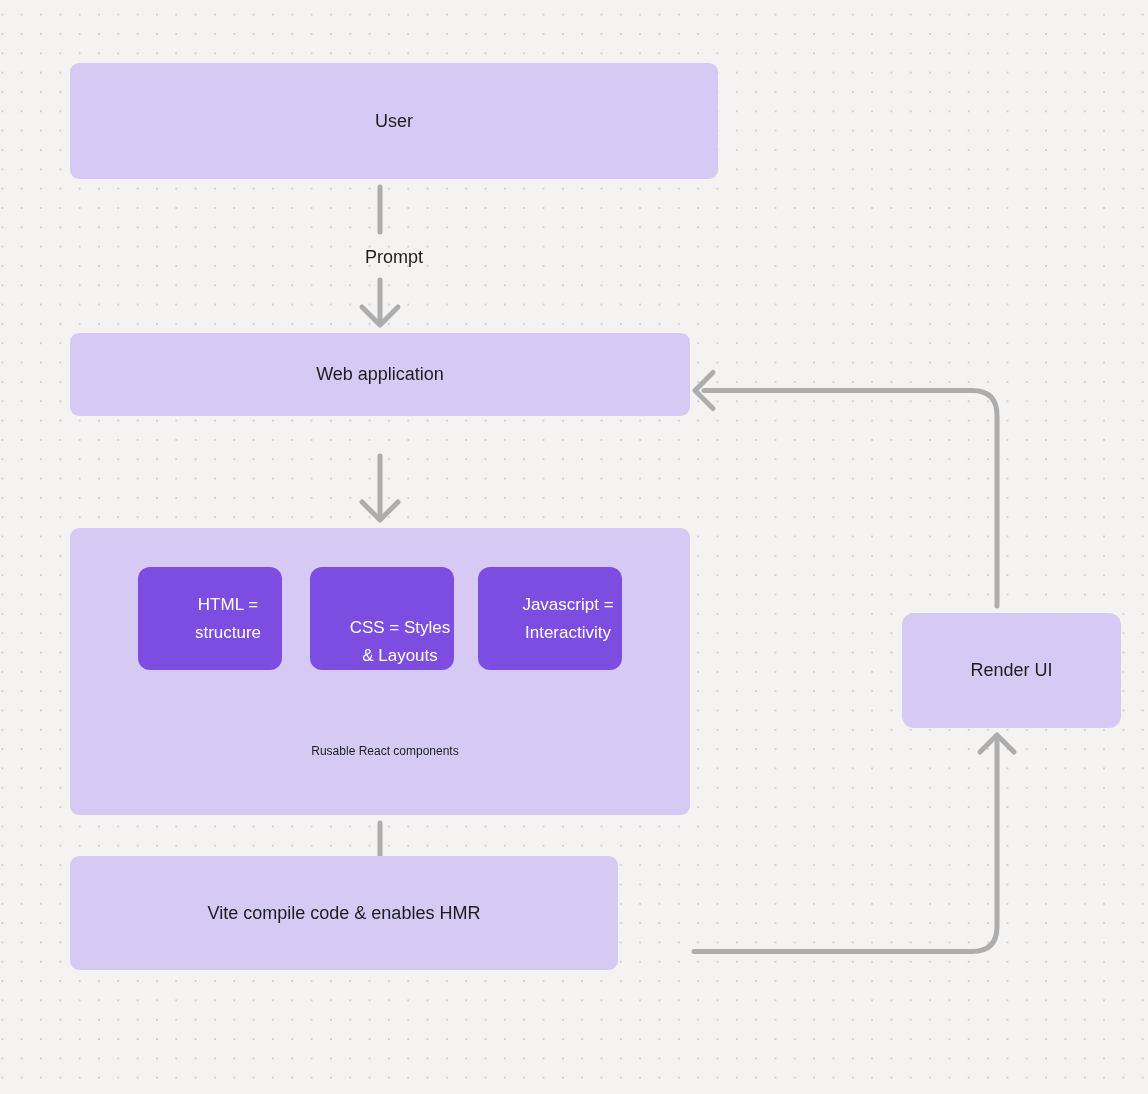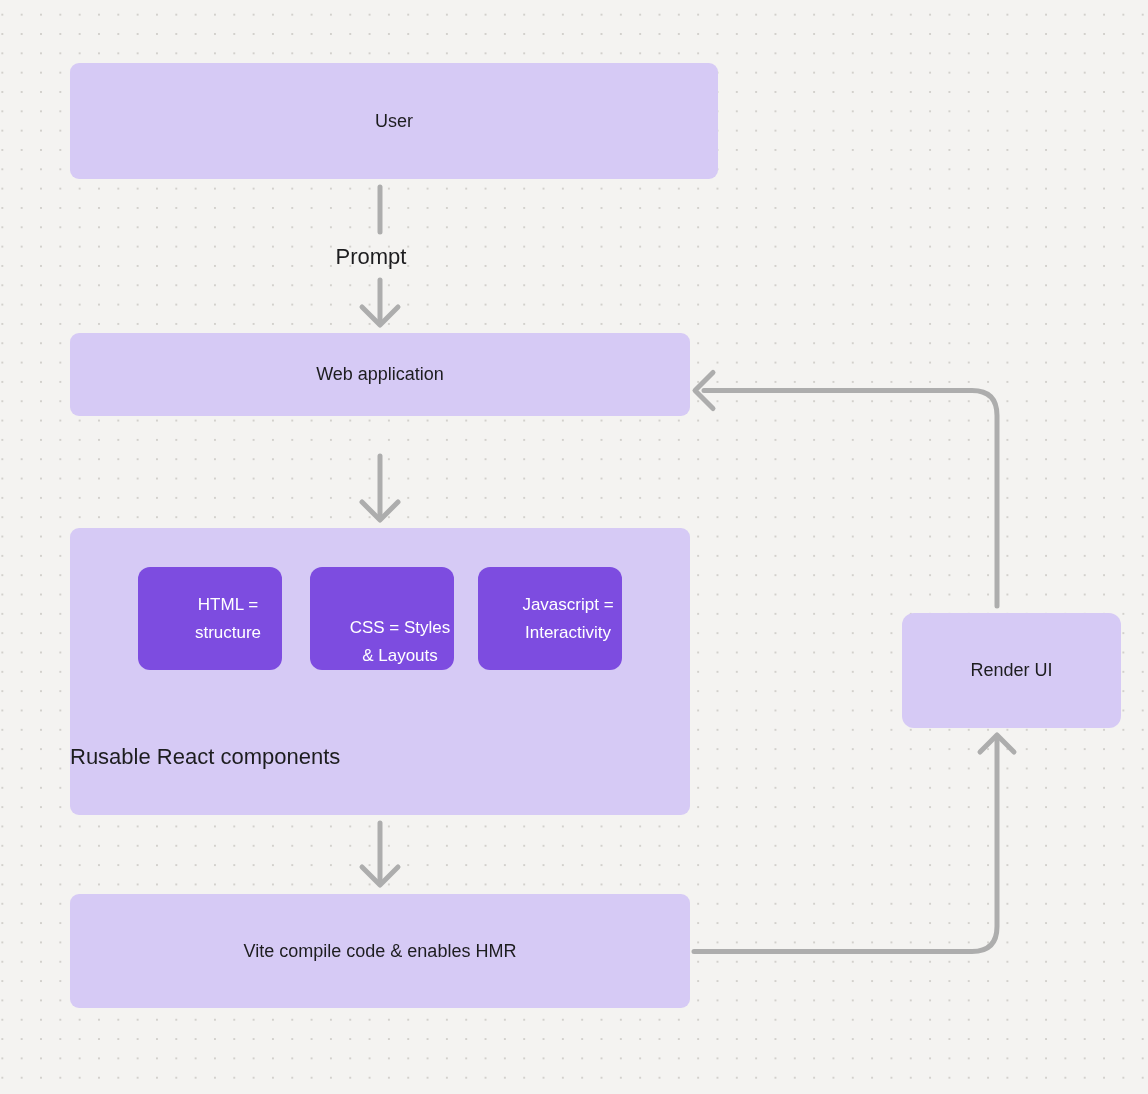--- a/index.html
+++ b/index.html
@@ -42,21 +42,21 @@
     background:var(--node-fill);
     border-radius:9px;
     display:flex;align-items:center;justify-content:center;
     font-size:18px;
     font-weight:500;
     color:var(--text);
     text-align:center;
   }
   .node-user{left:70px;top:63px;width:648px;height:116px;}
   .node-web-application{left:70px;top:333px;width:620px;height:83px;}
-  .node-vite{left:70px;top:894px;width:620px;height:114px;}
+  .node-vite{left:70px;top:856px;width:548px;height:114px;}
   .node-render-ui{left:902px;top:613px;width:219px;height:115px;border-radius:12px;}
   .group{
     position:absolute;
     left:70px;top:528px;width:620px;height:287px;
     background:var(--node-fill);
     border-radius:9px;
   }
   .chip{
     position:absolute;
     top:39px;width:144px;height:103px;
@@ -70,30 +70,31 @@
     line-height:28px;
     white-space:pre-line;
     padding-left:36px;
   }
   .chip-html{left:68px;}
   .chip-css{left:240px;align-items:flex-end;}
   .chip-javascript{left:408px;}
   .group-label{
     position:absolute;
     left:0;top:216px;width:100%;
-    text-align:left;
-    font-size:22px;
+    text-align:center;
+    font-size:12px;
     font-weight:500;
     color:var(--text);
+    padding-left:10px;
   }
   .edge-label{
     position:absolute;
-    left:371px;top:257px;
+    left:394px;top:257px;
     transform:translate(-50%,-50%);
-    font-size:22px;
+    font-size:18px;
     font-weight:500;
     color:var(--text);
     white-space:nowrap;
   }
 </style>
 </head>
 <body>
 
 <div class="canvas">
 

